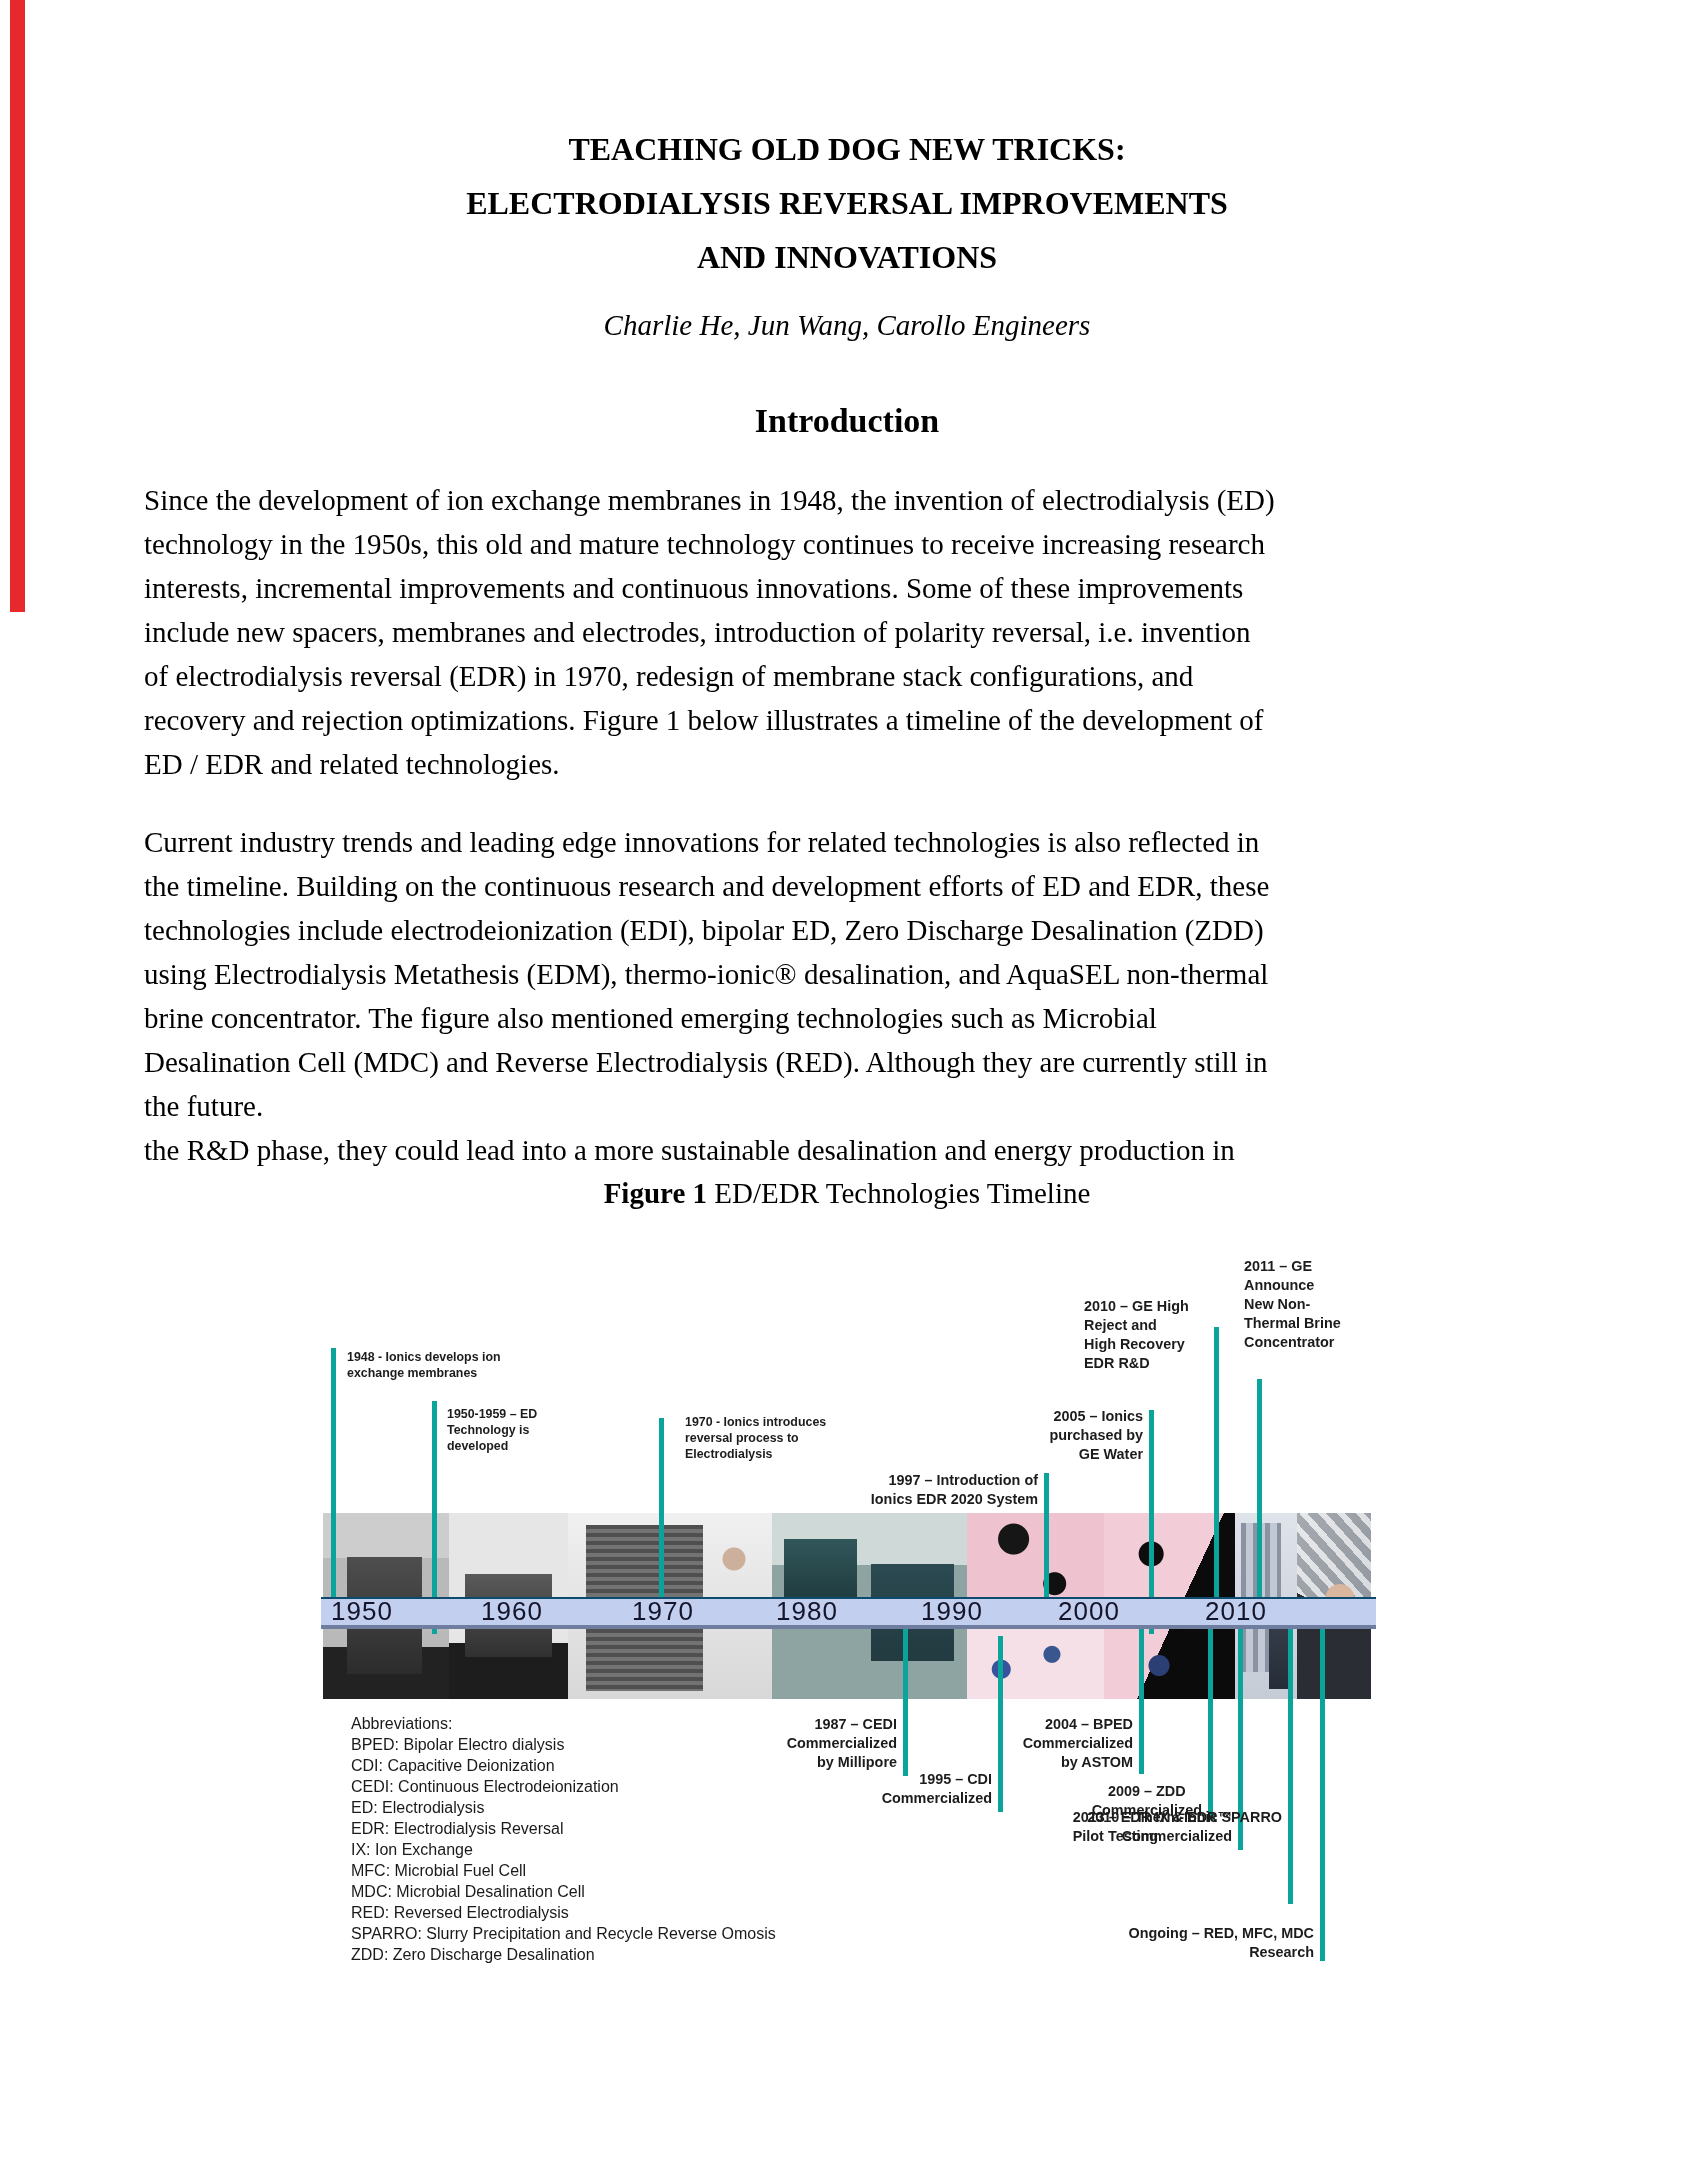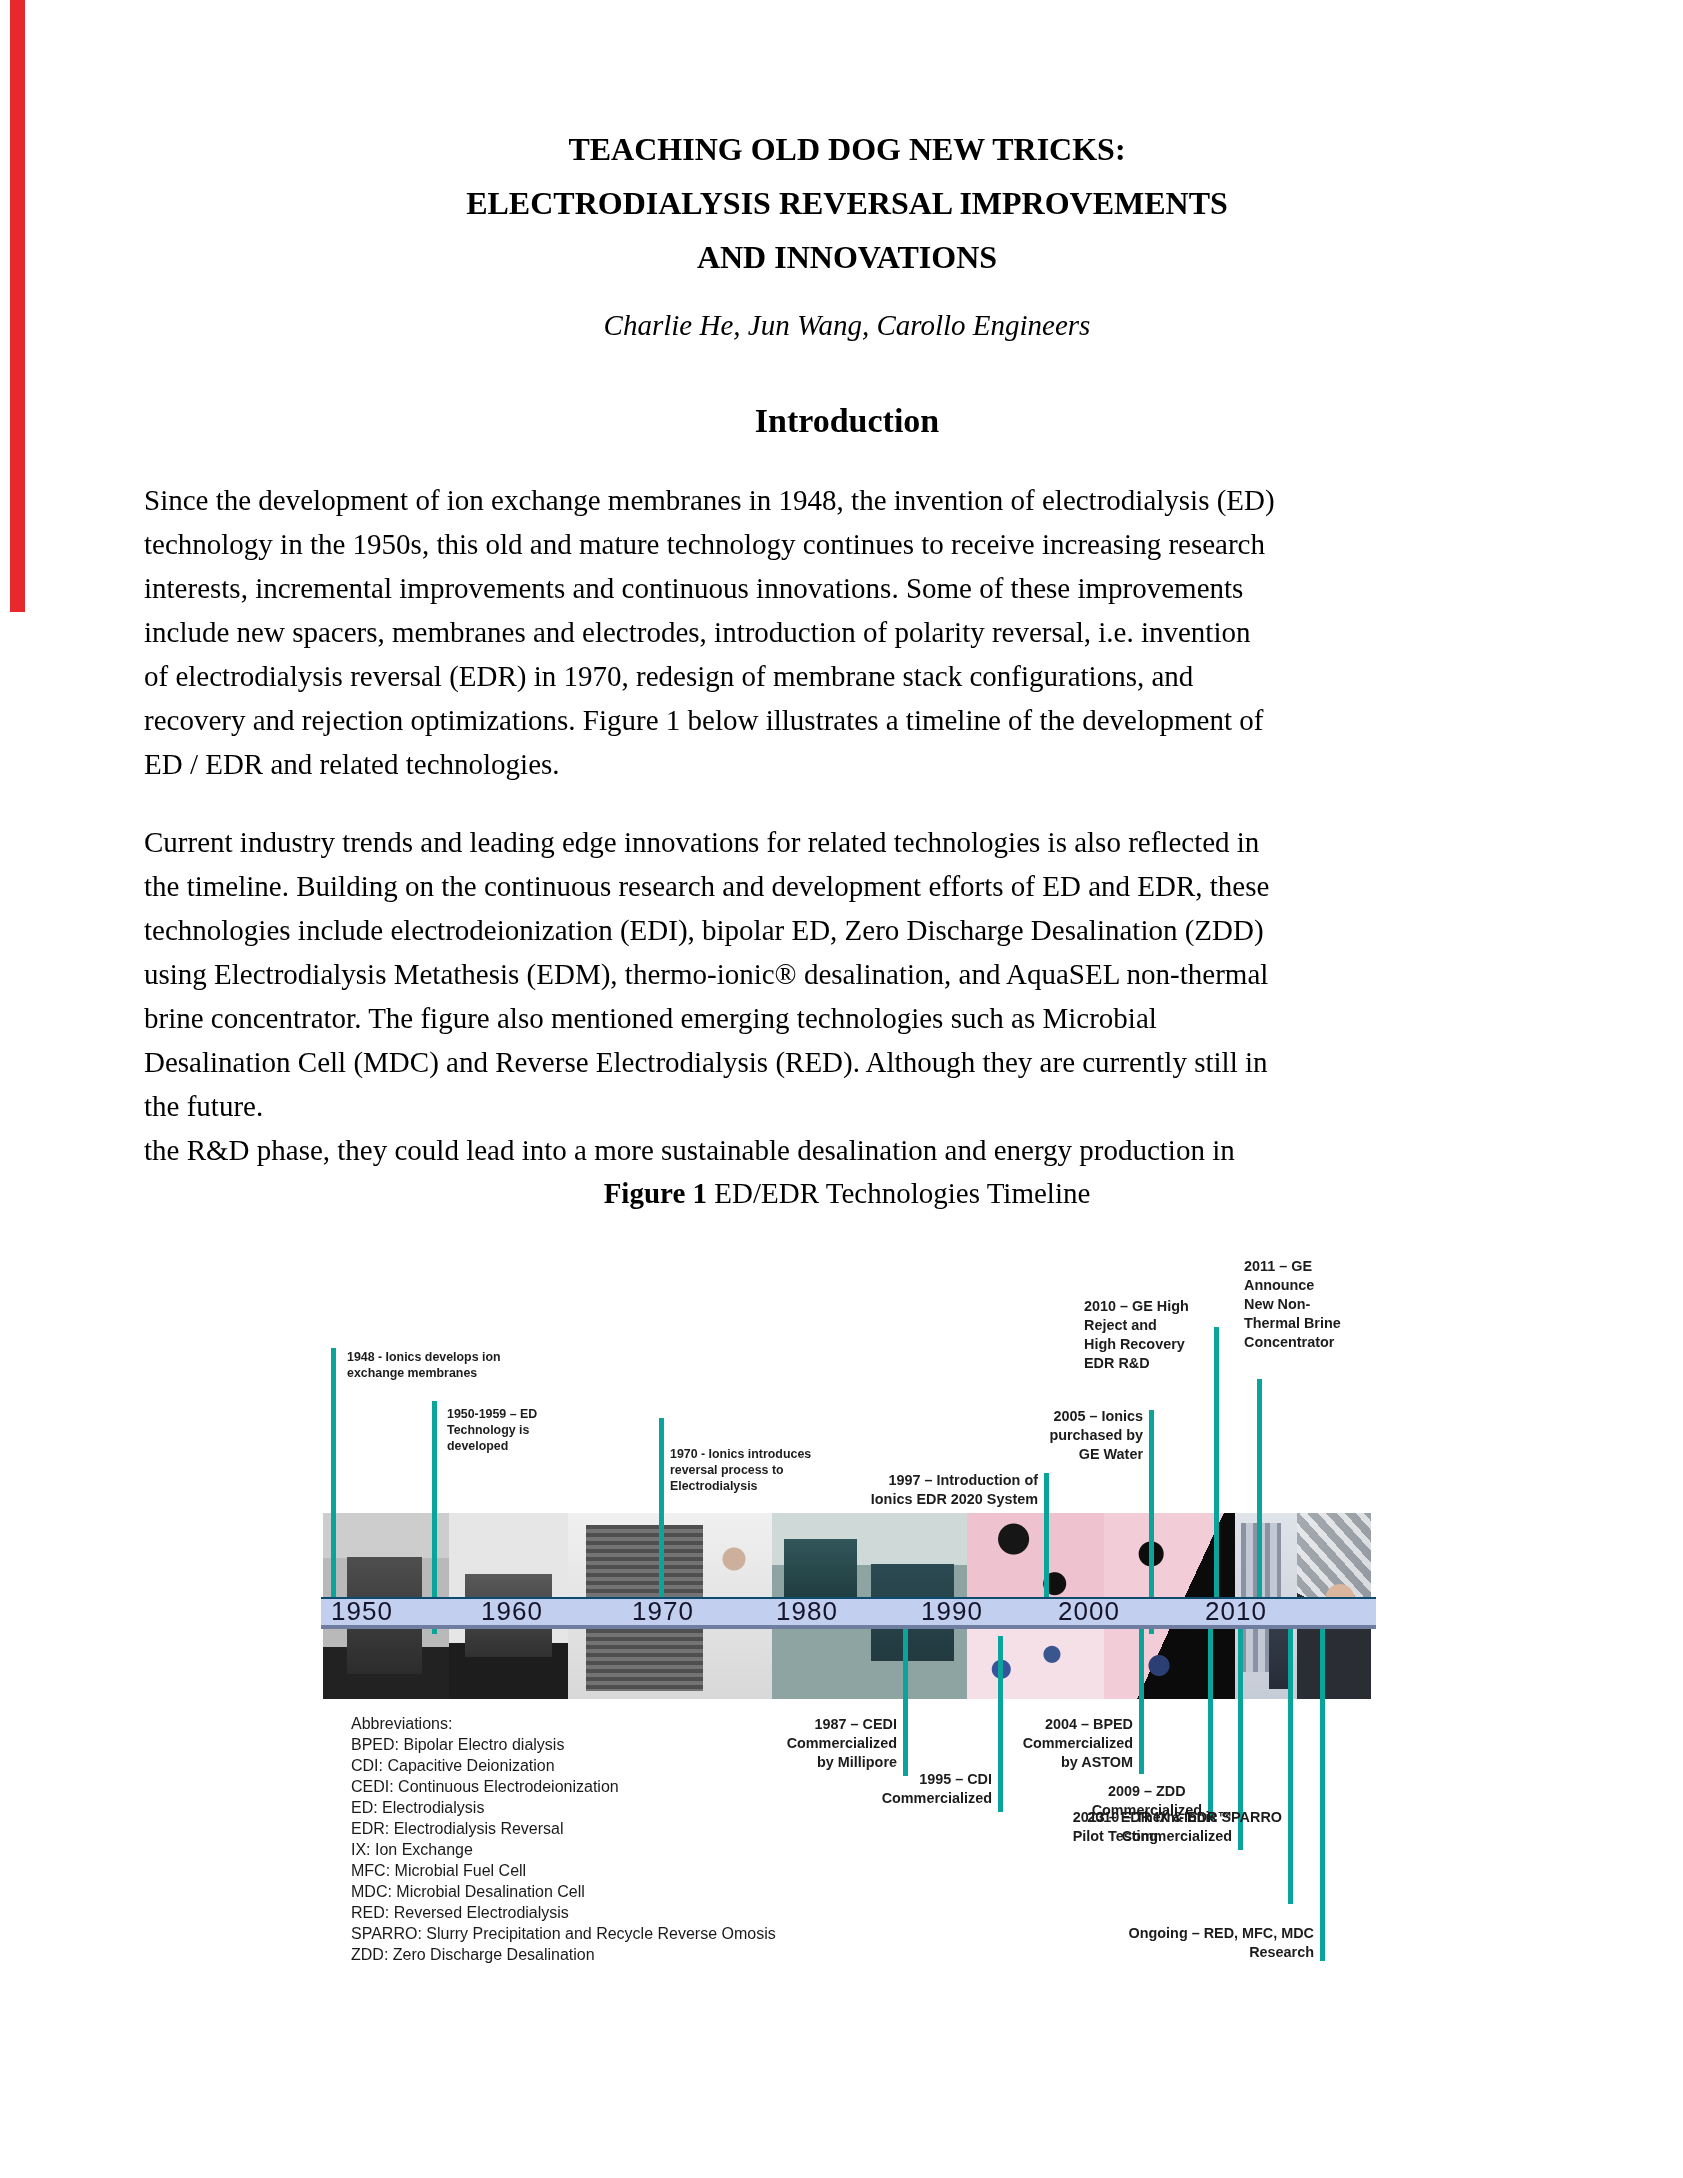--- a/index.html
+++ b/index.html
@@ -152,21 +152,21 @@
         <div>1948 - Ionics develops ion</div>
         <div>exchange membranes</div>
       </div>
       <div class="tl-line" style="left: 432px; top: 1401px; height: 233px;"></div>
       <div class="tl-label small" style="top: 1406px; left: 447px;">
         <div>1950-1959 – ED</div>
         <div>Technology is</div>
         <div>developed</div>
       </div>
       <div class="tl-line" style="left: 659px; top: 1418px; height: 180px;"></div>
-      <div class="tl-label small" style="top: 1414px; left: 670px; margin-top: 32px;">
+      <div class="tl-label small" style="top: 1414px; left: 685px;">
         <div>1970 - Ionics introduces</div>
         <div>reversal process to</div>
         <div>Electrodialysis</div>
       </div>
       <div class="tl-line" style="left: 1044px; top: 1473px; height: 124px;"></div>
       <div class="tl-label" style="top: 1471px; right: 645px; text-align: right;">
         <div>1997 – Introduction of</div>
         <div>Ionics EDR 2020 System</div>
       </div>
       <div class="tl-line" style="left: 1149px; top: 1410px; height: 224px;"></div>

